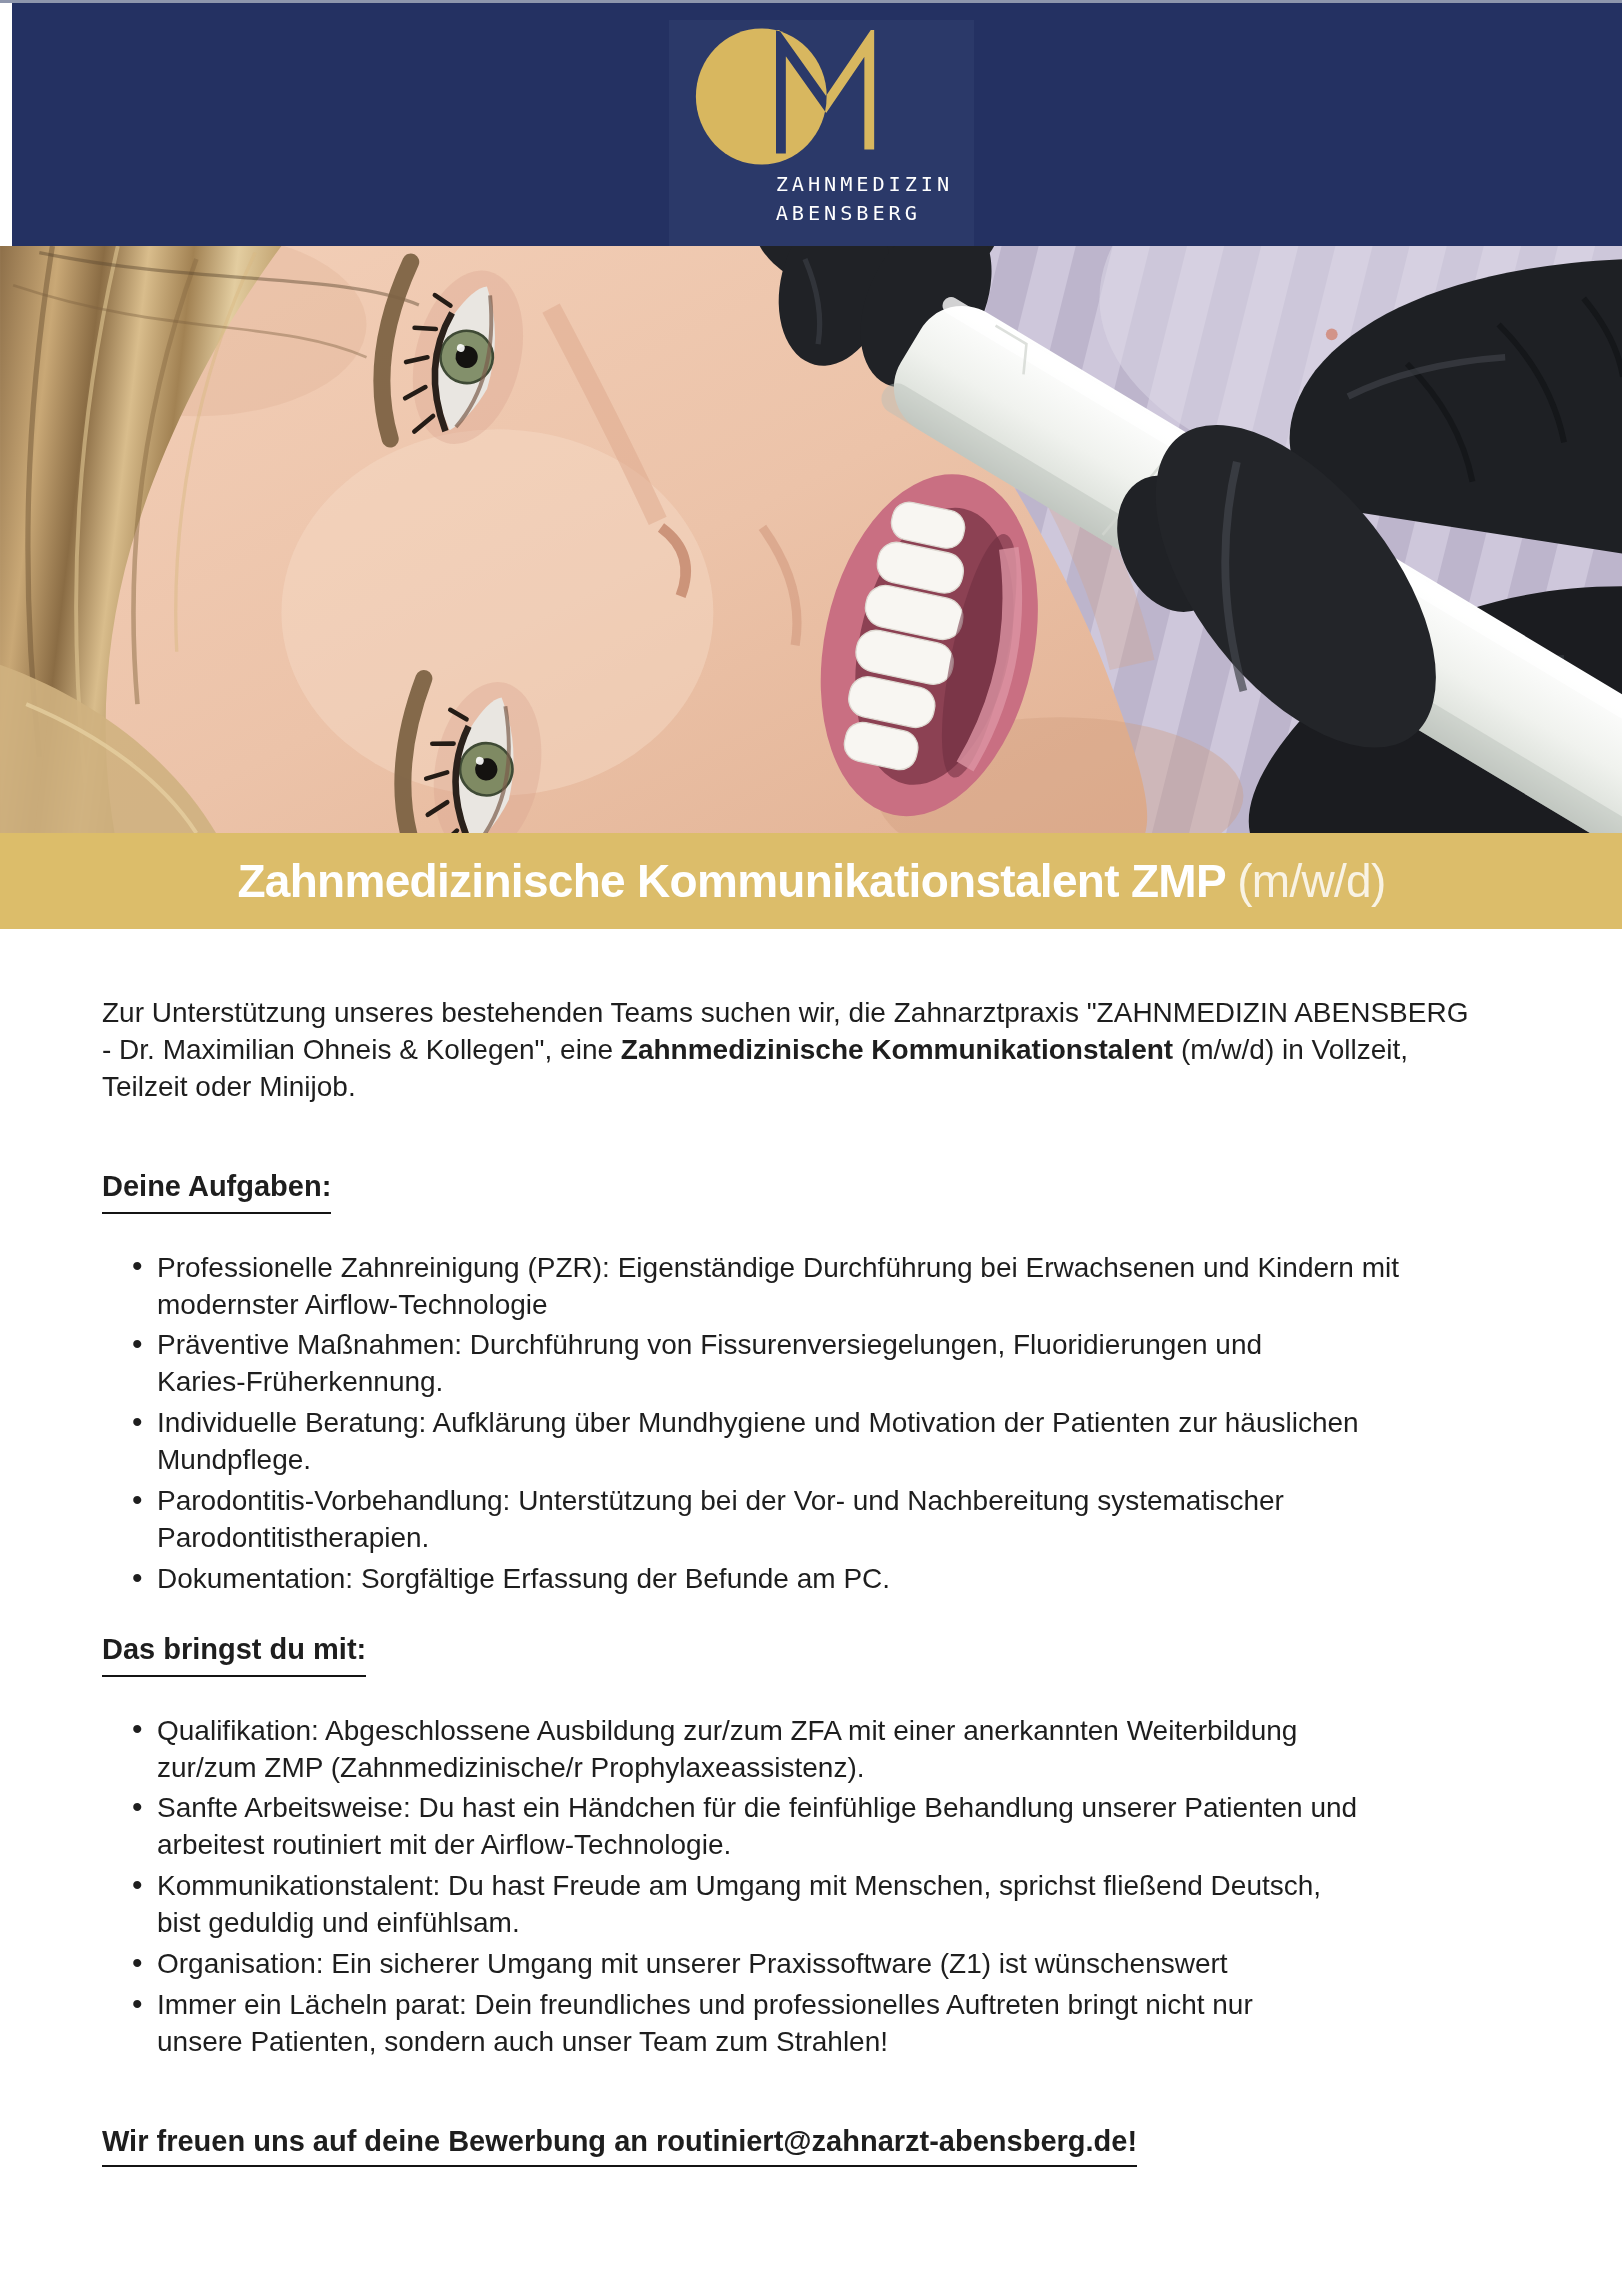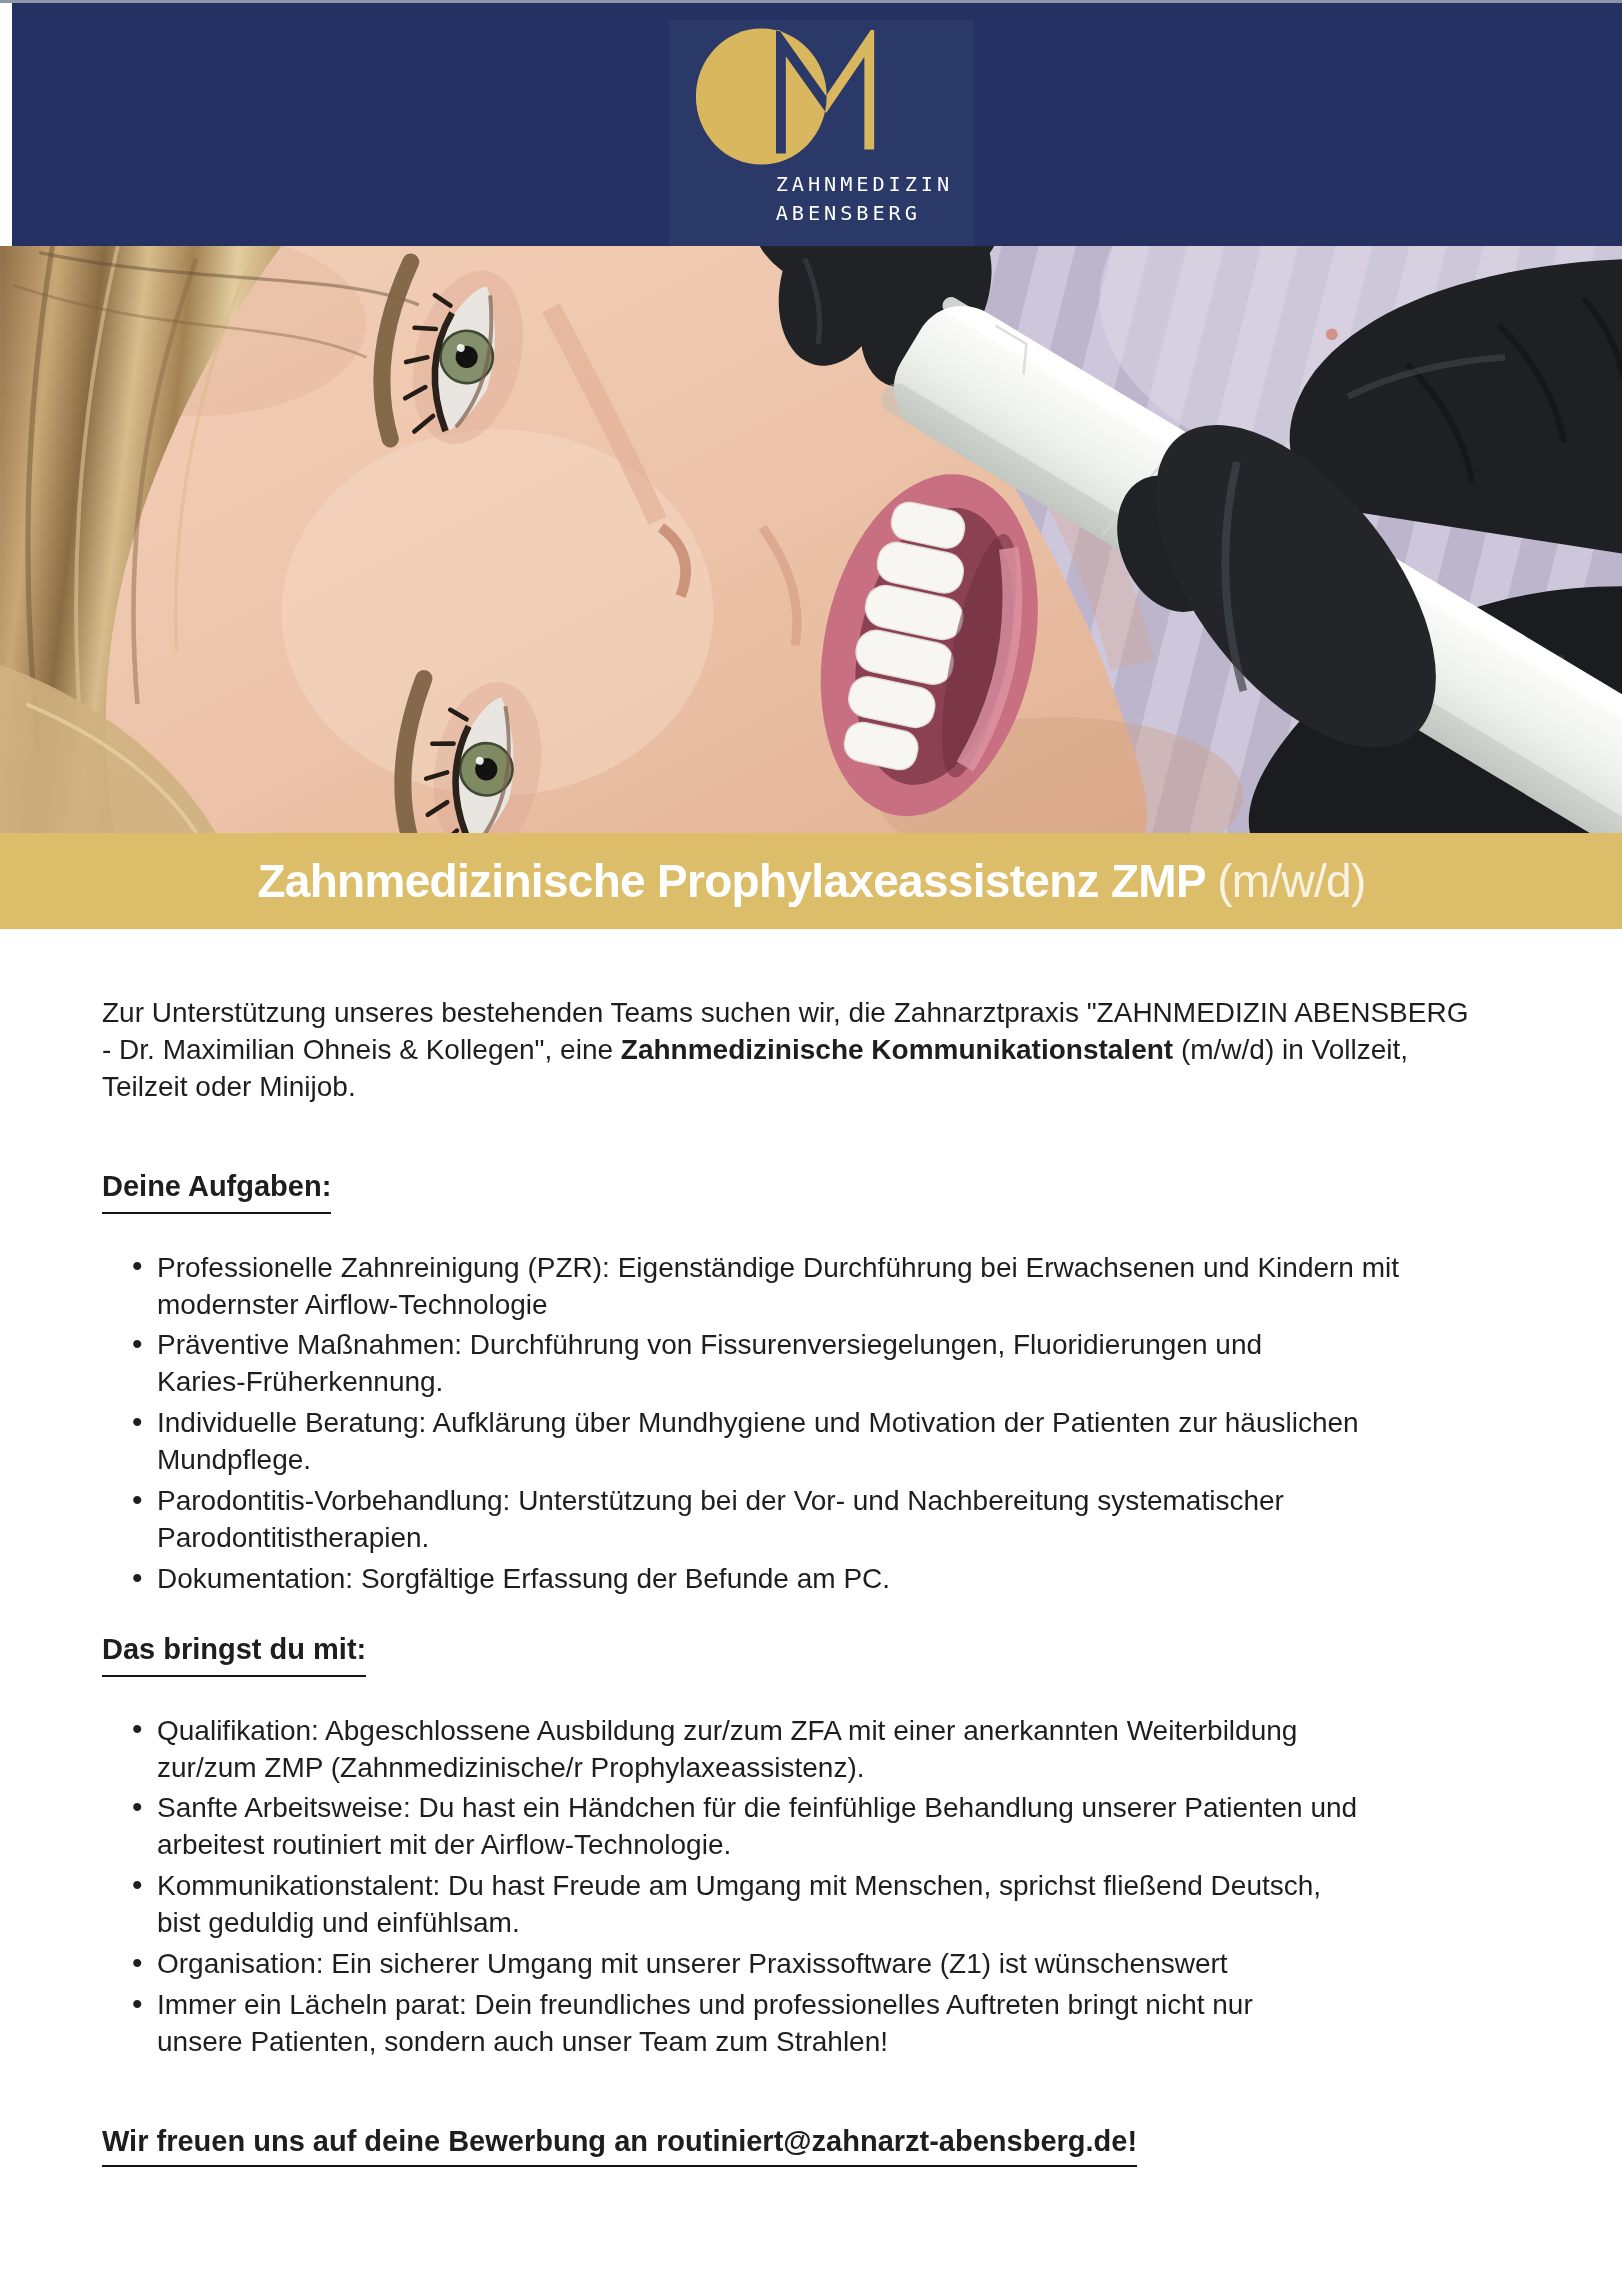--- a/index.html
+++ b/index.html
@@ -190,21 +190,21 @@
     </g>
 
     <g>
       <ellipse cx="1790" cy="455" rx="78" ry="108" transform="rotate(-22 1790 455)" fill="#202226"></ellipse>
       <ellipse cx="1980" cy="520" rx="150" ry="290" transform="rotate(-38 1980 520)" fill="#232529"></ellipse>
       <path d="M1890,330 Q1850,500 1900,680" stroke="#41444b" stroke-width="12" fill="none" opacity="0.7"></path>
     </g>
   </svg>
 
   <div class="title-band">
-    <span class="title-main">Zahnmedizinische Prophylaxeassistenz ZMP </span><span class="title-suffix">(m/w/d)</span>
+    <span class="title-main">Zahnmedizinische Kommunikationstalent ZMP </span><span class="title-suffix">(m/w/d)</span>
   </div>
 
   <main>
     <p class="intro"><span>Zur Unterstützung unseres bestehenden Teams suchen wir, die Zahnarztpraxis "ZAHNMEDIZIN ABENSBERG
 - Dr. Maximilian Ohneis &amp; Kollegen", eine </span><span class="b">Zahnmedizinische Kommunikationstalent</span><span> (m/w/d) in Vollzeit,
 Teilzeit oder Minijob.</span></p>
 
     <h2><span class="underlined">Deine Aufgaben:</span></h2>
     <ul class="bullets">
       <li>Professionelle Zahnreinigung (PZR): Eigenständige Durchführung bei Erwachsenen und Kindern mit

